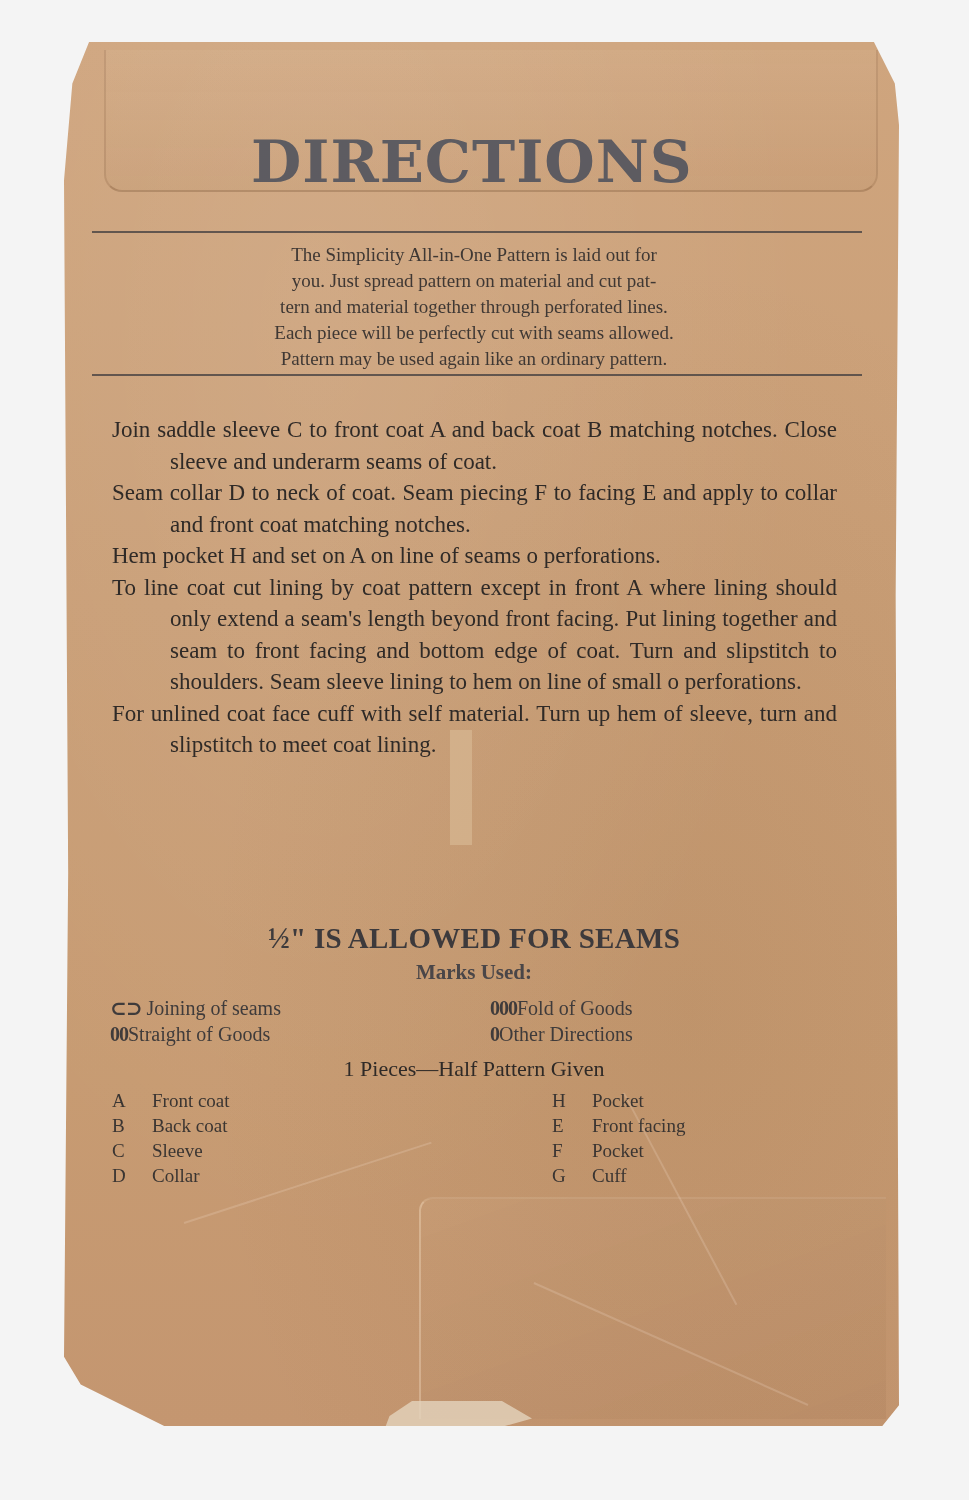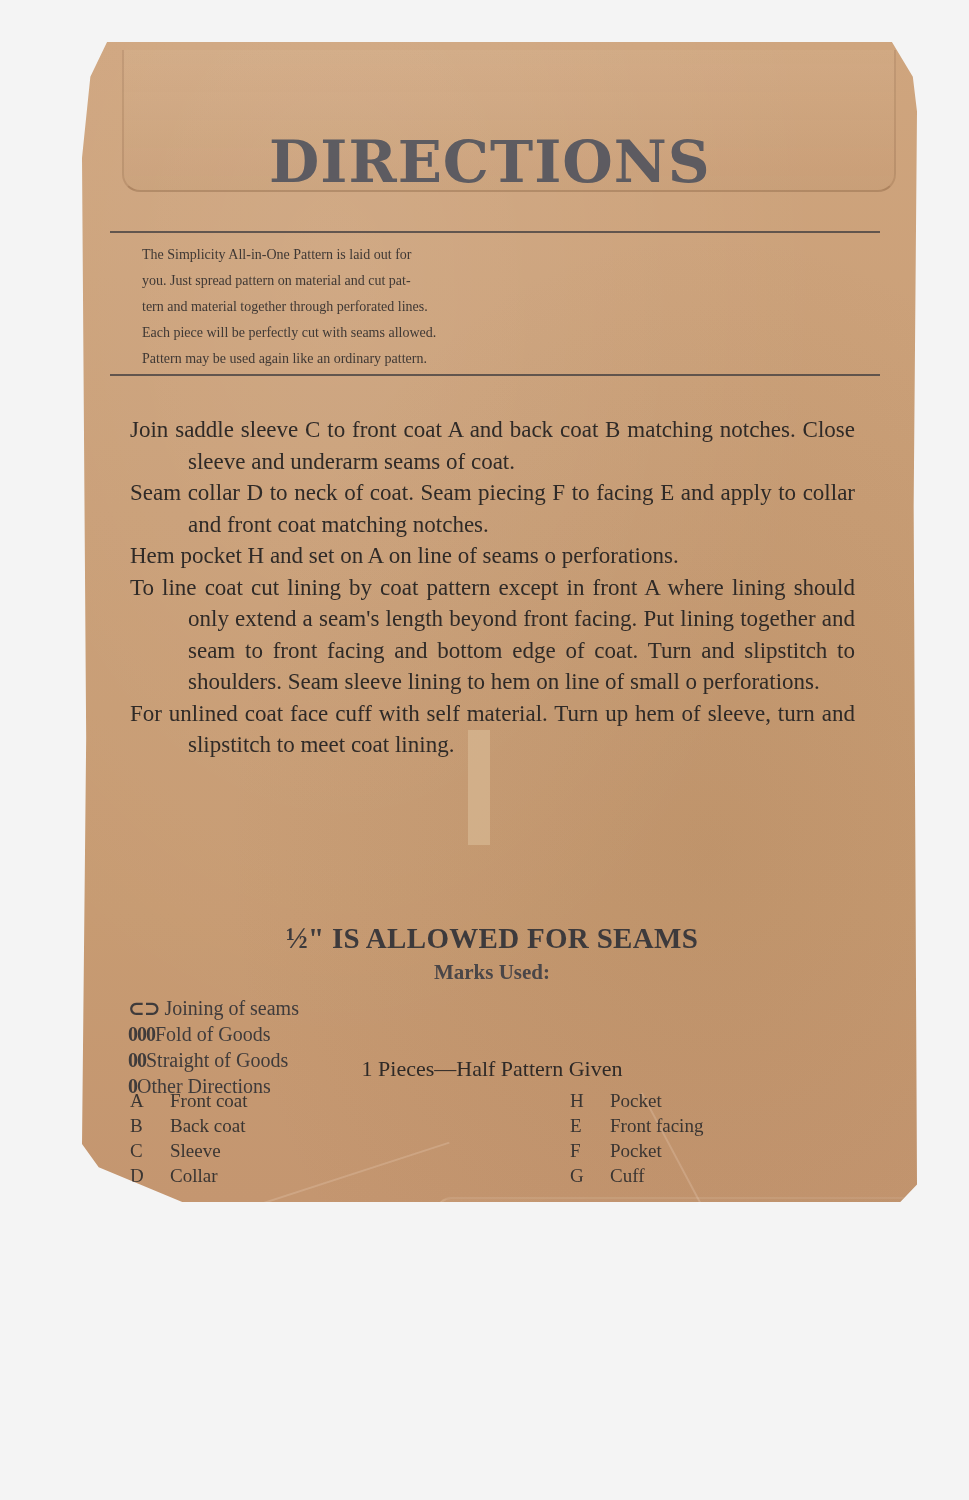--- a/index.html
+++ b/index.html
@@ -10,24 +10,24 @@
       background: #f4f4f4;
       overflow: hidden;
     }
     body {
       position: relative;
       font-family: "Liberation Serif", "DejaVu Serif", serif;
       color: #3a3430;
     }
     .envelope {
       position: absolute;
-      left: 82px;
+      left: 64px;
       top: 42px;
       width: 835px;
-      height: 1160px;
+      height: 1384px;
       background:
         radial-gradient(ellipse at 30% 20%, rgba(255,255,255,0.08), rgba(0,0,0,0) 60%),
         radial-gradient(ellipse at 75% 70%, rgba(120,80,40,0.10), rgba(0,0,0,0) 55%),
         linear-gradient(180deg, #cfa57e 0%, #c99e76 40%, #c79b72 75%, #c49670 100%);
       clip-path: polygon(3% 0%, 97% 0%, 99.5% 3%, 100% 6%, 99.6% 40%, 100% 98.5%, 98% 100%, 12% 100%, 2% 97%, 0% 95%, 0.5% 60%, 0% 10%, 1% 3%);
       box-shadow: 0 1px 3px rgba(0,0,0,0.2);
     }
     .flap-top {
       position: absolute;
       left: 40px;
@@ -89,21 +89,22 @@
       border-top: 2.5px solid #3d3b3d;
       opacity: 0.75;
     }
     .rule.top { top: 189px; }
     .rule.bottom { top: 332px; }
     .intro {
       position: absolute;
       left: 60px;
       top: 200px;
       width: 700px;
-      font-size: 14px;
+      text-align: center;
+      font-size: 19px;
       line-height: 26px;
       color: #3f3834;
     }
     .intro div { white-space: nowrap; }
     .steps {
       position: absolute;
       left: 48px;
       top: 372px;
       width: 725px;
       font-size: 23px;
@@ -138,21 +139,21 @@
     }
     .marks {
       position: absolute;
       left: 46px;
       top: 953px;
       width: 720px;
       font-size: 20px;
       line-height: 26px;
       color: #3f3b3b;
     }
-    .mark-row { display: flex; flex-direction: column; }
+    .mark-row { display: flex; }
     .mark-cell { width: 380px; white-space: nowrap; }
     .mark-cell.right { width: 340px; padding-left: 0; }
     .sym { font-weight: bold; letter-spacing: -1px; }
     .pieces-title {
       position: absolute;
       left: 60px;
       top: 1014px;
       width: 700px;
       text-align: center;
       font-size: 22px;

